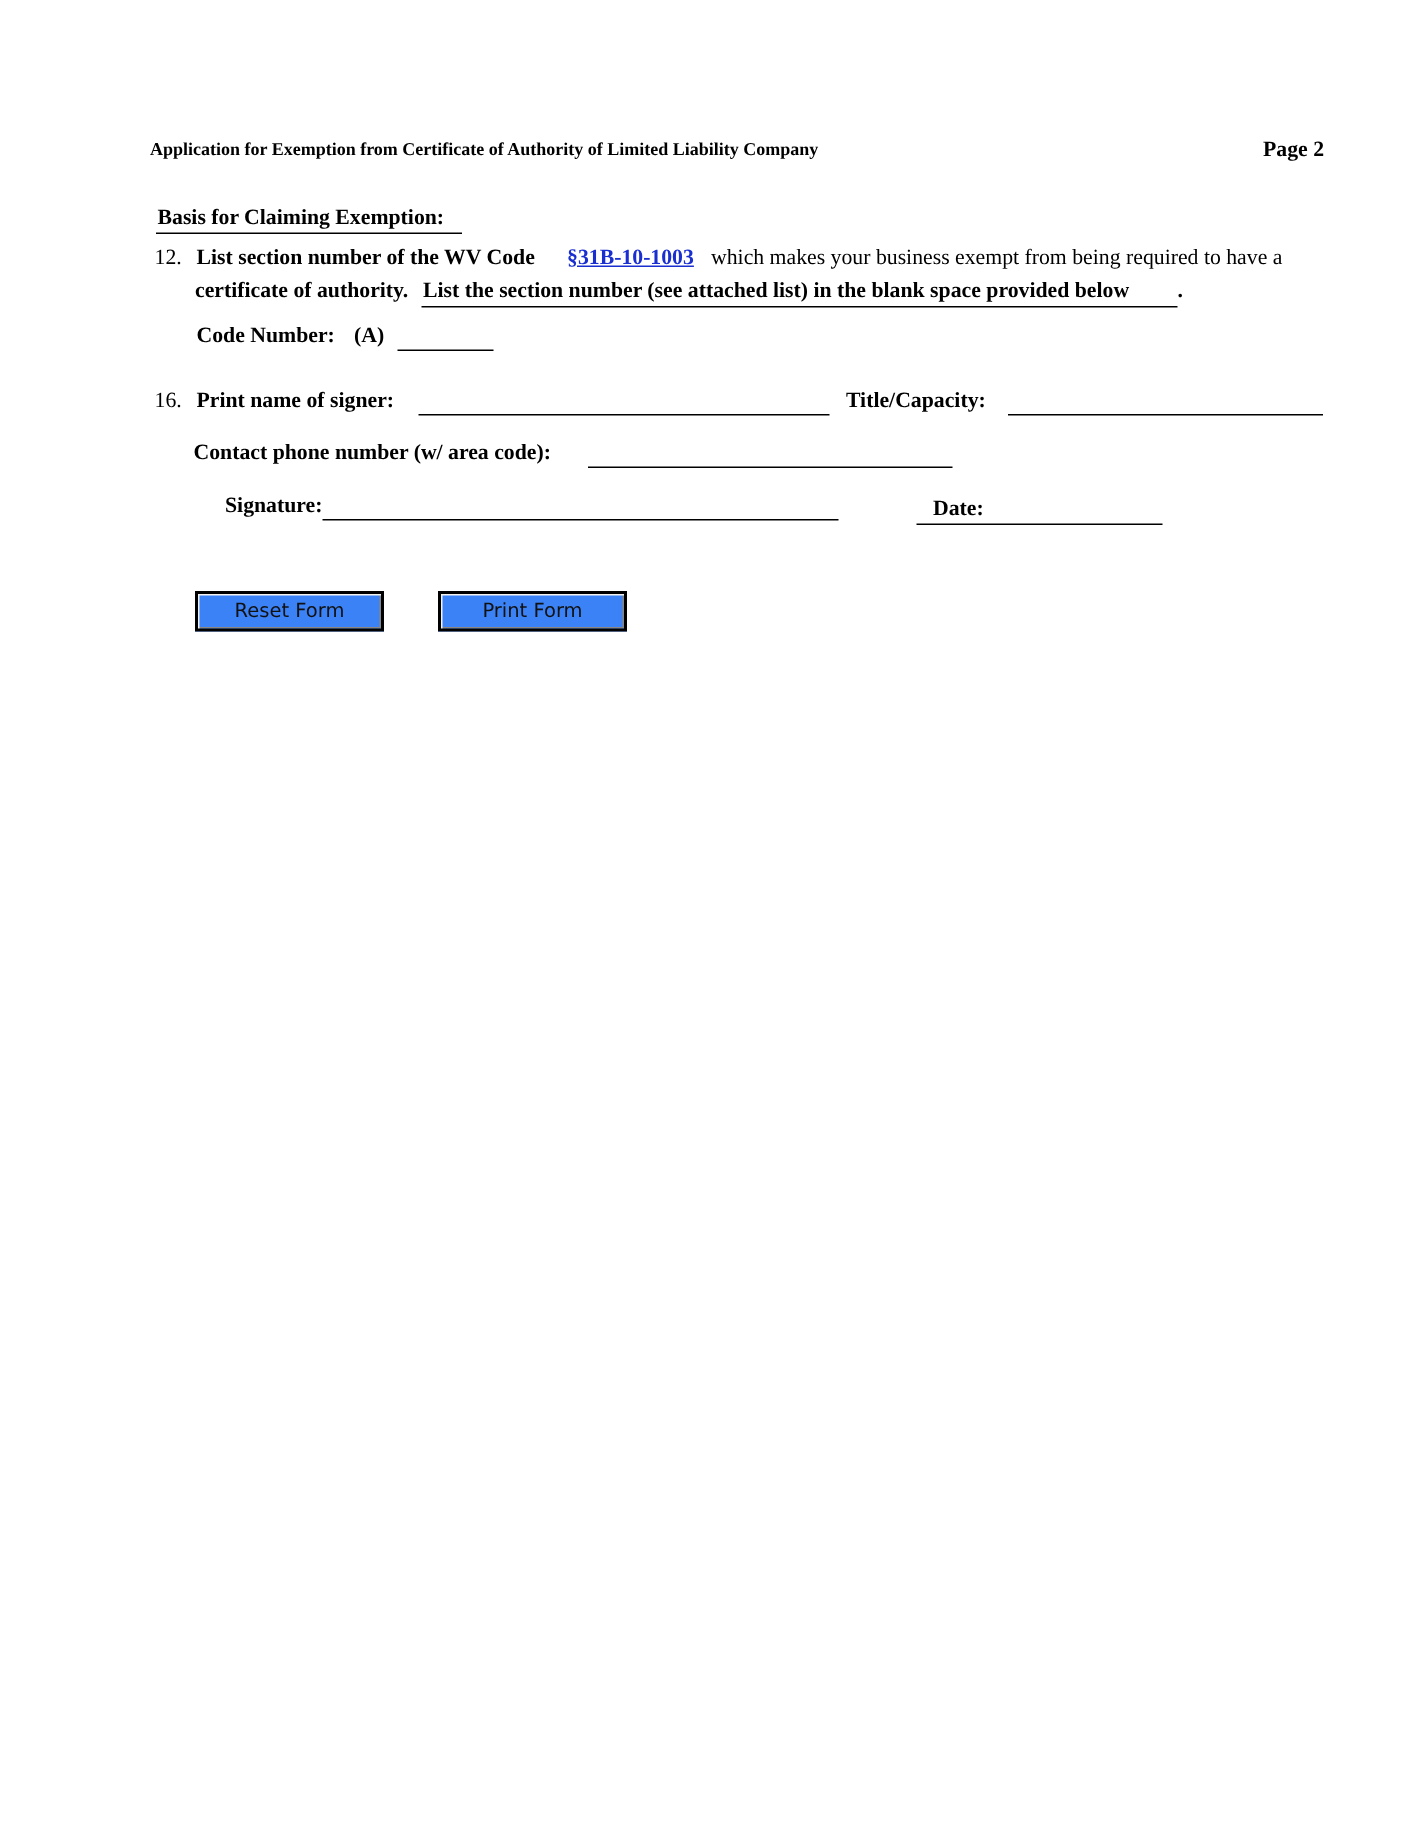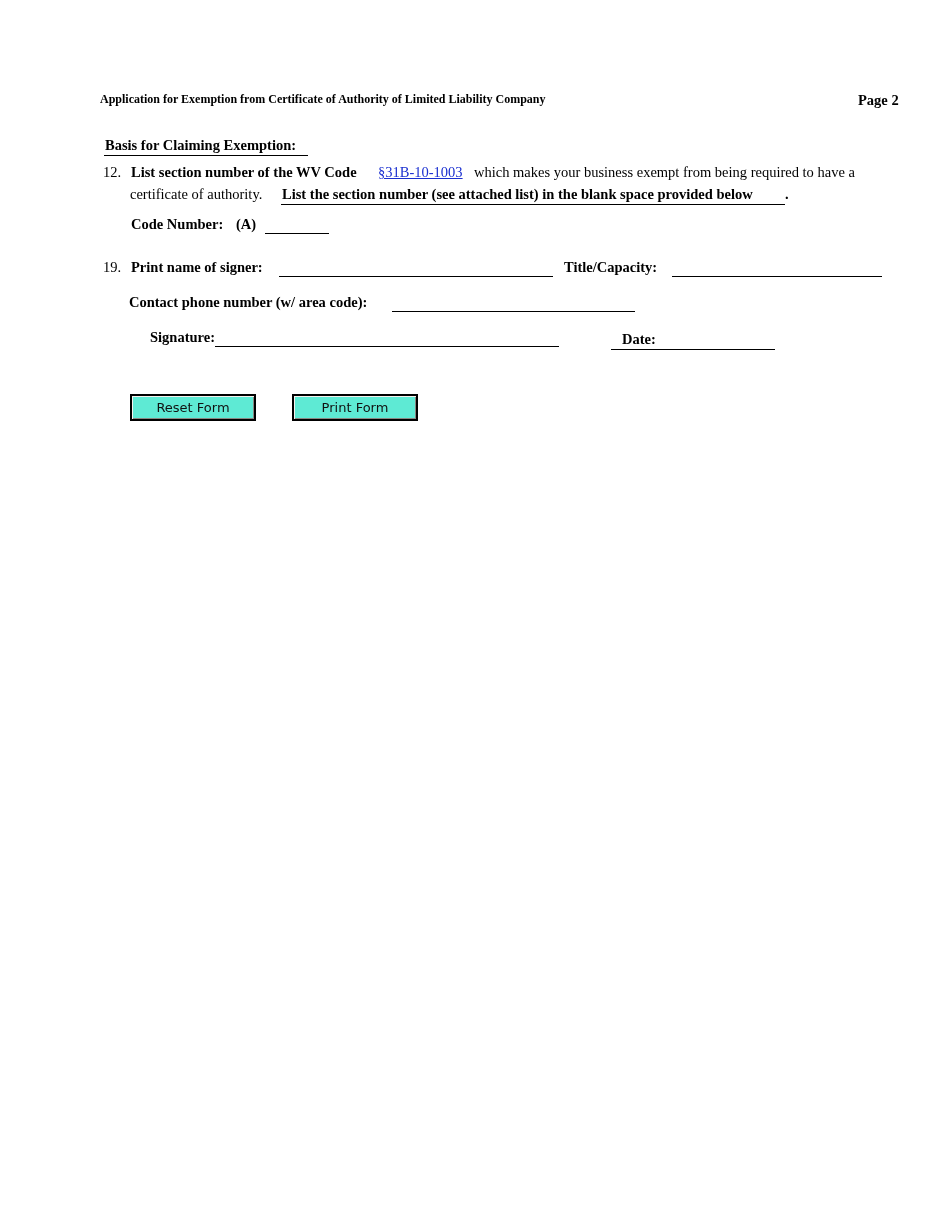--- a/index.html
+++ b/index.html
@@ -5,49 +5,49 @@
   html, body { margin: 0; padding: 0; background: #ffffff; }
   body { width: 950px; height: 1230px; position: relative; overflow: hidden;
          font-family: "Liberation Serif", "DejaVu Serif", serif; color: #000; font-size: 14.5px; }
   .abs { position: absolute; white-space: nowrap; }
   .b { font-weight: bold; }
   .line { position: absolute; height: 0; border-top: 1.3px solid #000; }
   .field { position: absolute; border: none; background: transparent; border-bottom: 1.3px solid #000;
            height: 16px; padding: 0; font-family: "Liberation Serif", serif; font-size: 14px; outline: none; }
   a.link { color: #1a2fd0; text-decoration: underline; }
   .btn { position: absolute; width: 126px; height: 27px; box-sizing: border-box;
-         border: 2px solid #000; background: #5eead4;
+         border: 2px solid #000; background: #3b82f6;
          box-shadow: inset 1px 1px 0 #f4f2ee, inset -1px -1px 0 #8a8782;
          font-family: "DejaVu Sans", "Liberation Sans", sans-serif; font-size: 13px; color: #111;
          display: flex; align-items: center; justify-content: center; cursor: pointer; padding: 8px; }
 </style>
 </head>
 <body>
 
 <div class="abs b" style="left:100px; top:92px; font-size:12px;">Application for Exemption from Certificate of Authority of Limited Liability Company</div>
-<div class="abs b" style="left:842px; top:92px; font-size:14.5px;margin-left:16px;">Page 2</div>
+<div class="abs b" style="left:842px; top:92px; font-size:14.5px;">Page 2</div>
 
 <div class="abs b" style="left:105px; top:137px;">Basis for Claiming Exemption:</div>
 <div class="line" style="left:104px; top:155px; width:204px;"></div>
 
 <div class="abs" style="left:103px; top:164px;">12.</div>
 <div class="abs b" style="left:131px; top:164px;">List section number of the WV Code</div>
-<a class="abs link" href="#" style="left:378px; top:164px;">§31B-10-1003</a>
+<a class="abs link" href="#" style="left:378px; top:164px;font-weight:bold;">§31B-10-1003</a>
 <div class="abs" style="left:474px; top:164px;">which makes your business exempt from being required to have a</div>
 
-<div class="abs" style="left:130px; top:186px;">certificate of authority.</div>
+<div class="abs" style="left:130px; top:186px;font-weight:bold;">certificate of authority.</div>
 <div class="abs b" style="left:282px; top:186px;">List the section number (see attached list) in the blank space provided below</div>
 <div class="line" style="left:281px; top:204px; width:504px;"></div>
 <div class="abs b" style="left:785px; top:186px;">.</div>
 
 <div class="abs b" style="left:131px; top:216px;">Code Number:</div>
 <div class="abs b" style="left:236px; top:216px;">(A)</div>
 <input class="field" type="text" style="left: 265px; top: 217px; width: 64px;" value="">
 
-<div class="abs" style="left:103px; top:259px;">19.</div>
+<div class="abs" style="left:103px; top:259px;">16.</div>
 <div class="abs b" style="left:131px; top:259px;">Print name of signer:</div>
 <input class="field" type="text" style="left: 279px; top: 260px; width: 274px;" value="">
 
 <div class="abs b" style="left:564px; top:259px;text-align:right;">Title/Capacity:</div>
 <input class="field" type="text" style="left: 672px; top: 260px; width: 210px;" value="">
 
 <div class="abs b" style="left:129px; top:294px;">Contact phone number (w/ area code):</div>
 <input class="field" type="text" style="left: 392px; top: 295px; width: 243px;" value="">
 
 <div class="abs b" style="left:133px; top:329px;margin-left:17px;">Signature:</div>

